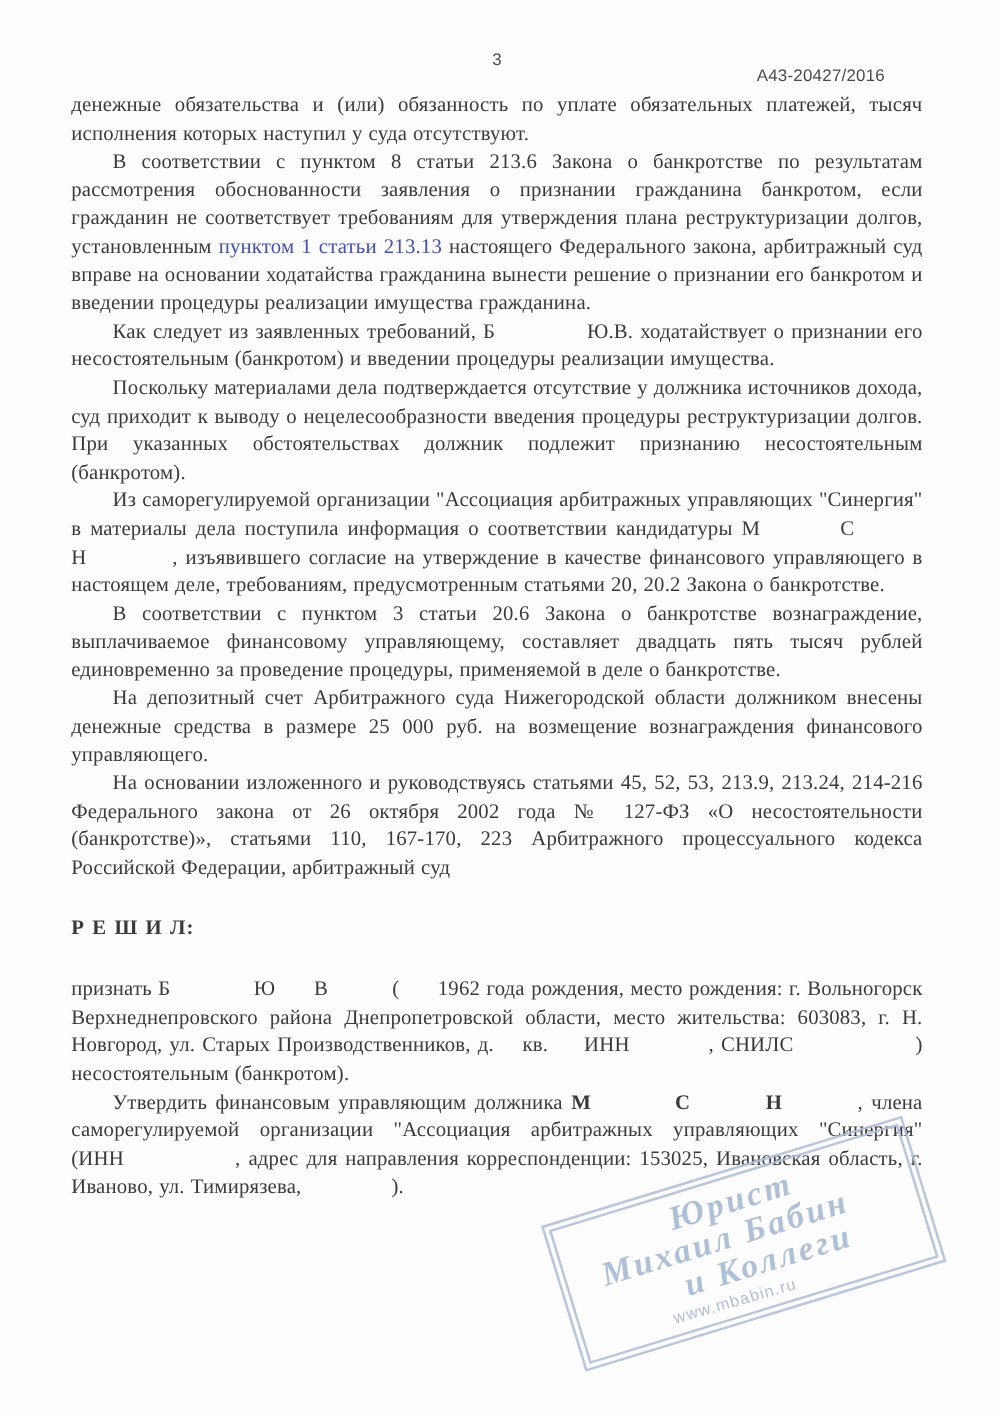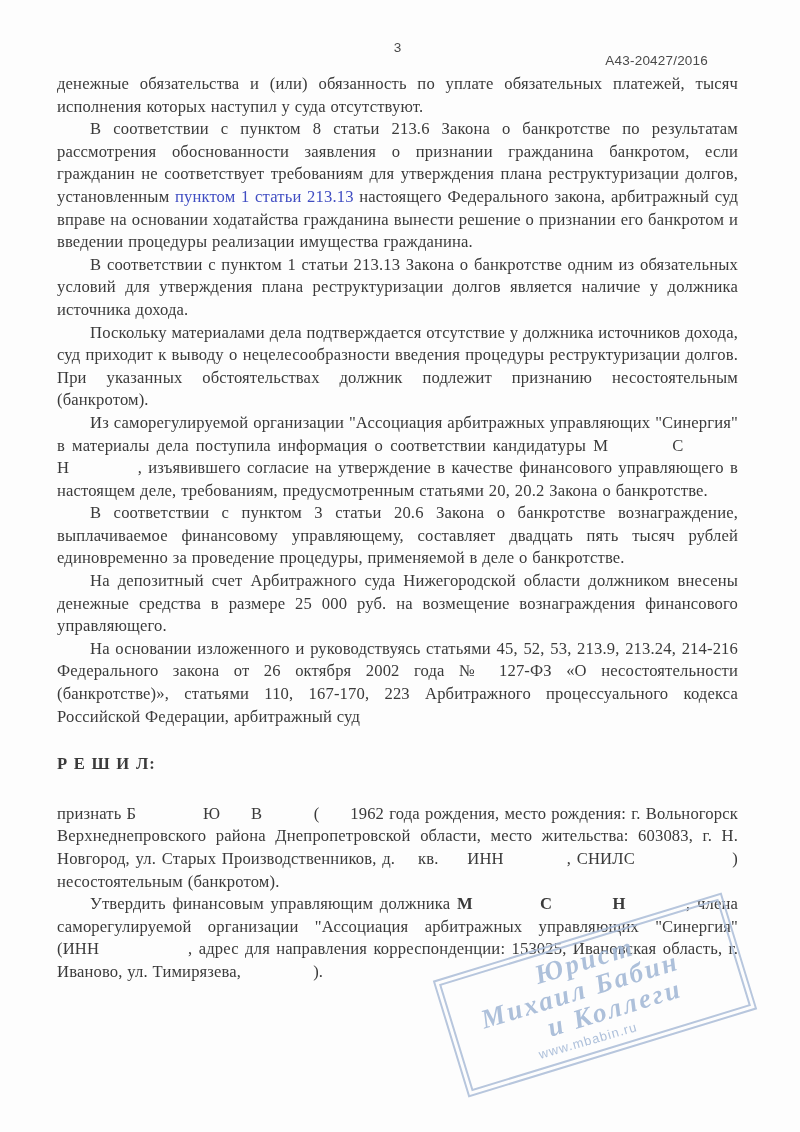--- a/index.html
+++ b/index.html
@@ -103,22 +103,22 @@
   <div class="header">
     <span class="page-num">3</span>
     <span class="case-num">А43-20427/2016</span>
   </div>
 
   <div class="content">
     <p>денежные обязательства и (или) обязанность по уплате обязательных платежей, тысяч исполнения которых наступил у суда отсутствуют.</p>
 
     <p class="indent"><span>В соответствии с пунктом 8 статьи 213.6 Закона о банкротстве по результатам рассмотрения обоснованности заявления о признании гражданина банкротом, если гражданин не соответствует требованиям для утверждения плана реструктуризации долгов, установленным </span><span class="link">пунктом 1 статьи 213.13</span><span> настоящего Федерального закона, арбитражный суд вправе на основании ходатайства гражданина вынести решение о признании его банкротом и введении процедуры реализации имущества гражданина.</span></p>
 
+    <p class="indent">Как следует из заявленных требований, Б&nbsp;&nbsp;&nbsp;&nbsp;&nbsp;&nbsp;&nbsp;&nbsp;&nbsp;&nbsp;&nbsp;&nbsp; Ю.В. ходатайствует о признании его несостоятельным (банкротом) и введении процедуры реализации имущества.</p>
 
-    <p class="indent">В соответствии с пунктом 1 статьи 213.13 Закона о банкротстве одним из обязательных условий для утверждения плана реструктуризации долгов является наличие у должника источника дохода.</p>
 
     <p class="indent">Поскольку материалами дела подтверждается отсутствие у должника источников дохода, суд приходит к выводу о нецелесообразности введения процедуры реструктуризации долгов. При указанных обстоятельствах должник подлежит признанию несостоятельным (банкротом).</p>
 
     <p class="indent">Из саморегулируемой организации "Ассоциация арбитражных управляющих "Синергия" в материалы дела поступила информация о соответствии кандидатуры М&nbsp;&nbsp;&nbsp;&nbsp;&nbsp;&nbsp;&nbsp;&nbsp; С&nbsp;&nbsp;&nbsp;&nbsp;&nbsp;&nbsp;&nbsp;&nbsp; Н&nbsp;&nbsp;&nbsp;&nbsp;&nbsp;&nbsp;&nbsp;&nbsp;&nbsp;&nbsp; , изъявившего согласие на утверждение в качестве финансового управляющего в настоящем деле, требованиям, предусмотренным статьями 20, 20.2 Закона о банкротстве.</p>
 
     <p class="indent">В соответствии с пунктом 3 статьи 20.6 Закона о банкротстве вознаграждение, выплачиваемое финансовому управляющему, составляет двадцать пять тысяч рублей единовременно за проведение процедуры, применяемой в деле о банкротстве.</p>
 
     <p class="indent">На депозитный счет Арбитражного суда Нижегородской области должником внесены денежные средства в размере 25&nbsp;000 руб. на возмещение вознаграждения финансового управляющего.</p>
 
     <p class="indent">На основании изложенного и руководствуясь статьями 45, 52, 53, 213.9, 213.24, 214-216 Федерального закона от 26 октября 2002 года № 127-ФЗ «О несостоятельности (банкротстве)», статьями 110, 167-170, 223 Арбитражного процессуального кодекса Российской Федерации, арбитражный суд</p>

